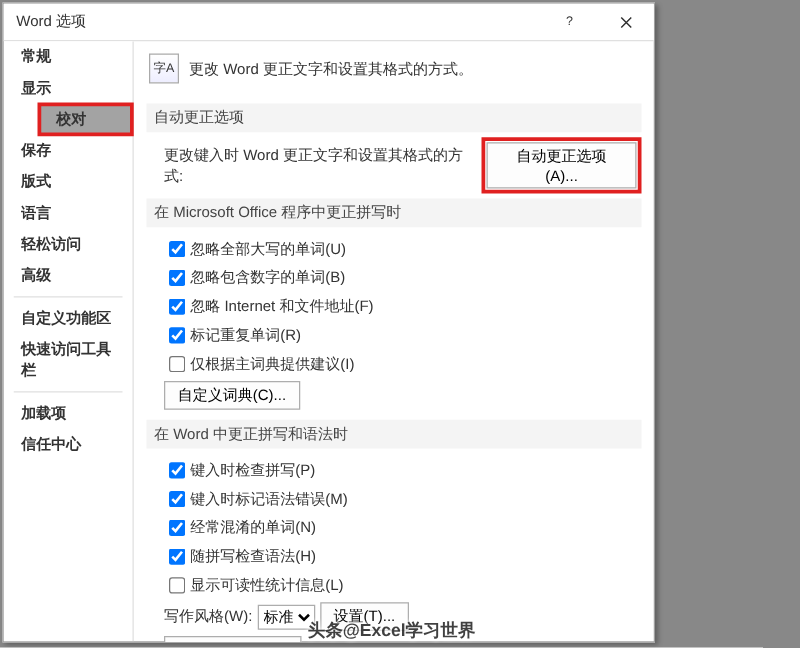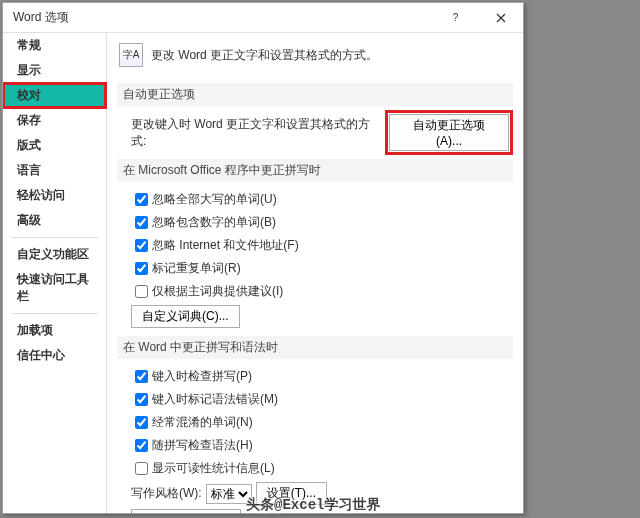--- a/index.html
+++ b/index.html
@@ -4,34 +4,34 @@
 <style>
   * { box-sizing: border-box; font-family: "Microsoft YaHei", "SimSun", sans-serif; }
   body { margin: 0; background: #888; width: 640px; height: 518px; overflow: hidden; }
   .window { width: 522px; height: 512px; margin: 2px; background: #fff; border: 1px solid #a0a0a0; box-shadow: 2px 2px 4px rgba(0,0,0,0.3); display: flex; flex-direction: column; }
   .titlebar { height: 30px; background: #fff; display: flex; align-items: center; padding-left: 10px; border-bottom: 1px solid #e0e0e0; font-size: 12px; color: #333; }
   .titlebar .spacer { flex: 1; }
   .title-btn { width: 45px; height: 30px; display: flex; align-items: center; justify-content: center; font-size: 10px; color: #333; }
   .body { flex: 1; display: flex; overflow: hidden; }
   .sidebar { width: 104px; border-right: 1px solid #e0e0e0; background: #fff; font-size: 12px; }
   .sidebar-item { padding: 4px 14px; color: #333; cursor: default; font-weight: bold; }
-  .sidebar-item.selected { background: #14b8a6; outline: 3px solid #e02020; outline-offset: -2px; }
+  .sidebar-item.selected { background: #a3a3a3; outline: 3px solid #e02020; outline-offset: -2px; margin-left: 28px; }
   .sidebar hr { border: none; border-top: 1px solid #e0e0e0; margin: 4px 8px; }
   .content { flex: 1; overflow-y: auto; padding: 8px 10px 10px 10px; font-size: 12px; color: #333; }
   .header-row { display: flex; align-items: center; gap: 8px; padding: 2px 2px 10px 2px; }
   .header-icon { width: 24px; height: 24px; border: 1px solid #aaa; display:flex; align-items:center; justify-content:center; font-size:10px; background: linear-gradient(#fff,#eef);}
   .section-title { background: #f4f4f4; padding: 3px 6px; margin: 6px 0 6px 0; color: #444; font-size: 12px;}
   .row { padding: 2px 4px 2px 14px; display: flex; align-items: center; gap: 4px; }
   .checkbox-row { padding: 2px 4px 2px 14px; }
   .checkbox-row input { margin-right: 4px; vertical-align: middle; }
   .btn { background: #fdfdfd; border: 1px solid #adadad; padding: 2px 10px; font-size: 12px; cursor: default; }
   .highlight-btn { outline: 3px solid #e02020; outline-offset: 1px; }
   select { font-size: 12px; border: 1px solid #adadad; background: #fff; height: 20px; text-align: center; }
   label { font-size: 12px; }
-  .watermark { position: absolute; bottom: 4px; left: 50%; transform: translateX(-55%); font-size: 14px; font-weight: bold; color: rgba(0,0,0,.75); text-shadow: 0 0 4px #fff,0 0 4px #fff; font-family: Liberation Mono, monospace; }
+  .watermark { position: absolute; bottom: 4px; left: 50%; transform: translateX(-55%); font-size: 14px; font-weight: bold; color: rgba(0,0,0,.75); text-shadow: 0 0 4px #fff,0 0 4px #fff; }
   ::-webkit-scrollbar { width: 16px; }
   ::-webkit-scrollbar-track { background: #f0f0f0; }
   ::-webkit-scrollbar-thumb { background: #c0c0c0; border: 1px solid #a0a0a0; }
 </style>
 </head>
 <body>
 
 <div class="window">
 
   <div class="titlebar">

